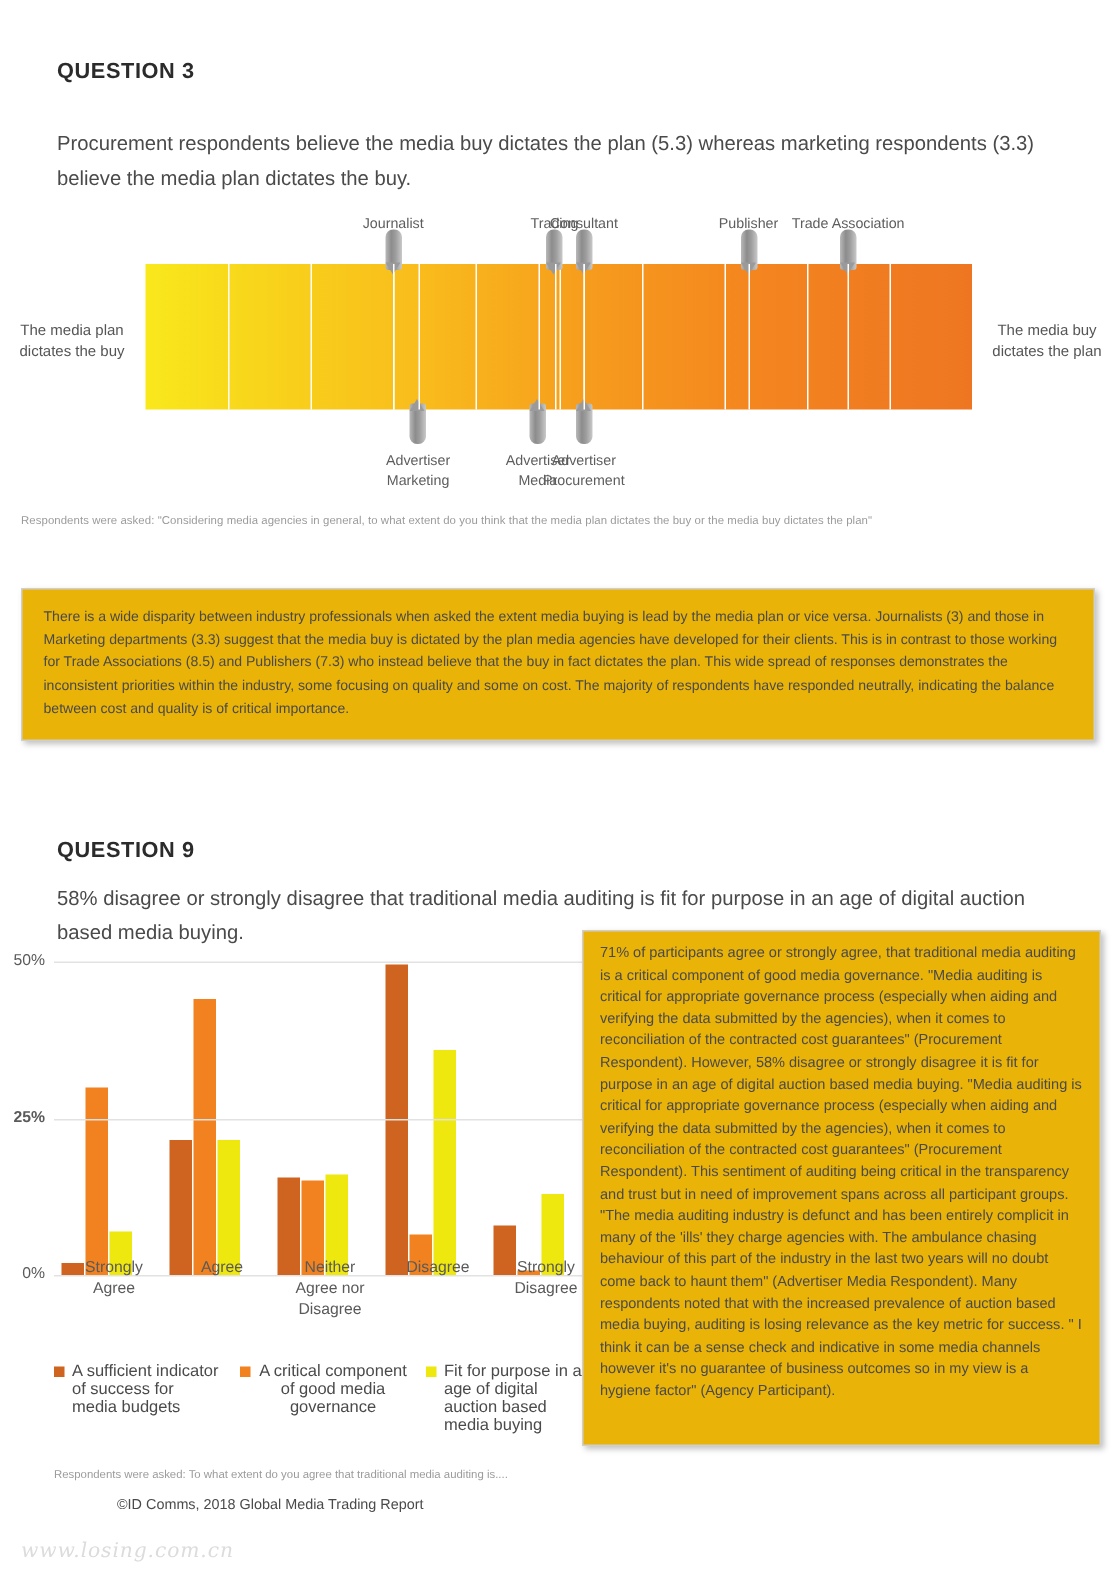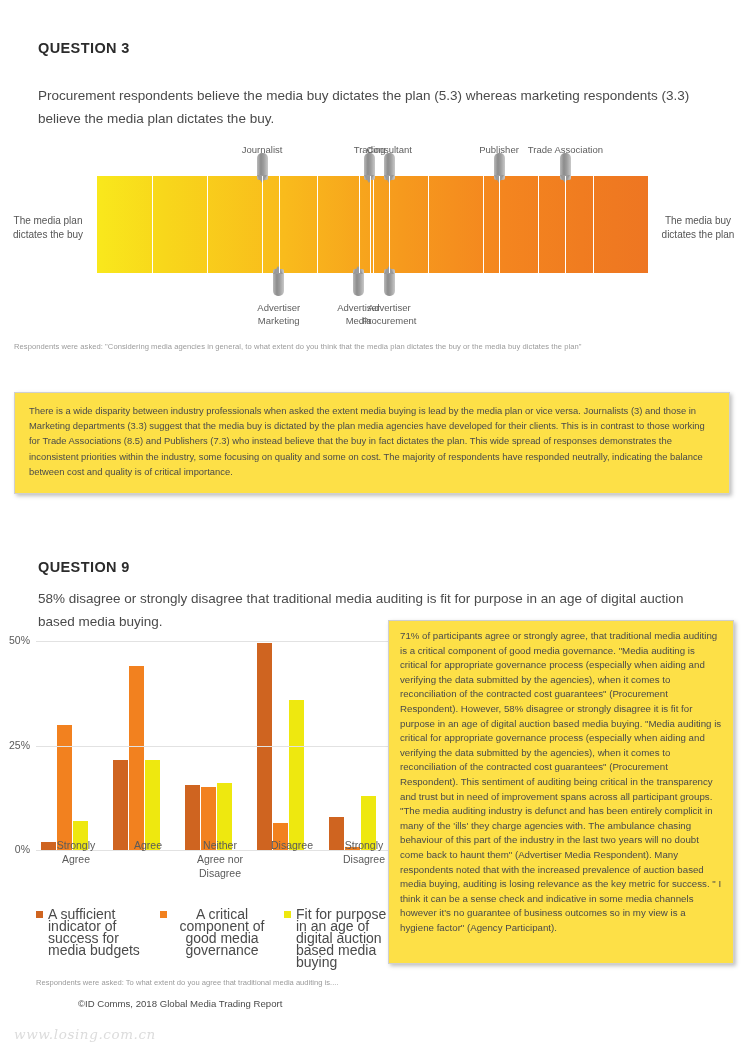--- a/index.html
+++ b/index.html
@@ -90,21 +90,21 @@
 
   #scale-note {
     position:absolute; left:14px; top:342px;
     font-size:7.6px; color:#9b9b9b;
     letter-spacing:.05px;
   }
 
   
   .commentary {
     position:absolute;
-    background:#fde047;
+    background:#eab308;
     border:1px solid #cfcfcf;
     box-shadow:2px 2px 4px rgba(0,0,0,.25);
   }
   #q3-commentary {
     left:14px; top:392px; width:716px; height:102px;
     padding:10px 14px 0 14px;
   }
   #q3-commentary p {
     margin:0;
     font-size:9.4px;
@@ -162,21 +162,21 @@
   
   #legend { position:absolute; left:36px; top:908px; width:350px; }
   .leg-item { position:absolute; top:0; }
   .leg-swatch {
     position:absolute; left:0; top:3px;
     width:7px; height:7px;
   }
   .leg-text {
     display:block;
     margin-left:12px;
-    font-size:14px;
+    font-size:11px;
     line-height:12px;
     color:#4a4a4a;
     width:100px;
   }
 
   #chart-note {
     position:absolute; left:36px; top:978px;
     font-size:7.6px; color:#9b9b9b;
   }
   #copyright {
@@ -272,21 +272,21 @@
       </div>
       <div class="group" style="left: 288px;">
         <div class="bar s0" style="height: 33.44px; background: rgb(207, 100, 32);"></div>
         <div class="bar s1" style="height: 2.926px; background: rgb(242, 129, 31);"></div>
         <div class="bar s2" style="height: 54.34px; background: rgb(238, 232, 15);"></div>
       </div>
     </div>
 <div class="gridline" style="top: 220px;"></div>
     <div class="ytick" style="top: 213px;">0%</div>
     <div class="gridline" style="top: 115.5px;"></div>
-    <div class="ytick" style="top: 108.5px;">25%</div>
+    <div class="ytick" style="top: 108.5px; font-weight: bold;">25%</div>
     <div class="gridline" style="top: 11px;"></div>
     <div class="ytick" style="top: 4px;">50%</div>
     <div class="xlabel" style="left: 34px;">Strongly<br>Agree</div>
     <div class="xlabel" style="left: 106px;">Agree</div>
     <div class="xlabel" style="left: 178px;">Neither<br>Agree nor<br>Disagree</div>
     <div class="xlabel" style="left: 250px;">Disagree</div>
     <div class="xlabel" style="left: 322px;">Strongly<br>Disagree</div>
   </div>
 
 <div id="legend">

